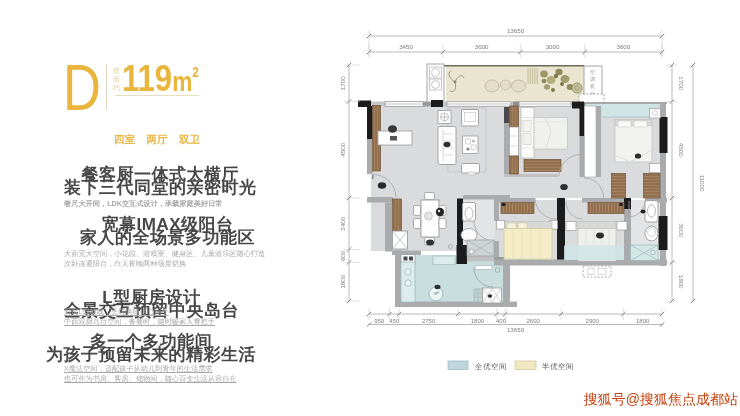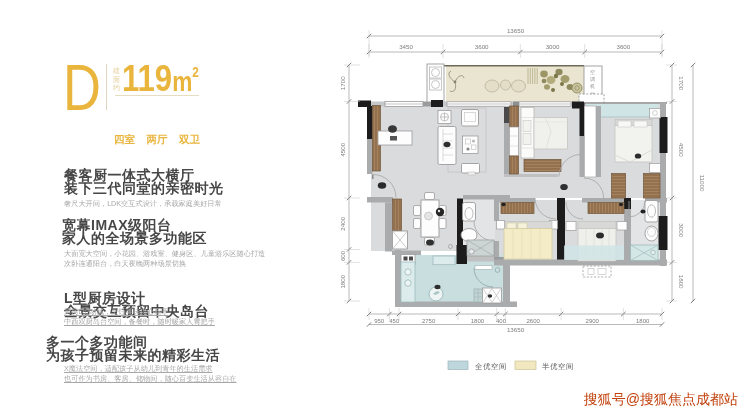--- a/index.html
+++ b/index.html
@@ -1,20 +1,20 @@
 <!DOCTYPE html>
 <html lang="zh"><head>
 <meta charset="utf-8">
 <title>D 119m²</title>
 <style>
 html,body{margin:0;padding:0;}
 body{width:740px;height:416px;position:relative;background:#ffffff;overflow:hidden;
 font-family:"Liberation Sans",sans-serif;}
 .abs{position:absolute;}
-.head{color:#474747;font-weight:bold;font-size:14px;line-height:12.5px;letter-spacing:0.5px;}
+.head{color:#474747;font-weight:bold;font-size:17px;line-height:12.5px;letter-spacing:0.5px;text-align:center;}
 .body{color:#a8a8a8;font-size:7.2px;line-height:9.6px;}
 </style>
 </head>
 <body>
 
 <div class="abs" style="left:0;top:0;"><svg width="740" height="416" viewBox="0 0 740 416" font-family="Liberation Sans, sans-serif">
       <defs>
 <pattern id="wood" width="3" height="3" patternUnits="userSpaceOnUse">
 <rect width="3" height="3" fill="#a5815d"></rect>
 <line x1="1" y1="-1" x2="1" y2="4" stroke="#7c5e3e" stroke-width="0.9"></line>
@@ -508,23 +508,23 @@
 <div class="abs" style="left:115px;top:95px;width:84px;height:1px;background:#e7ddc2;"></div>
 
 <div class="abs" style="left:114px;top:98px;width:86px;display:flex;justify-content:space-between;color:#e9b53d;font-weight:bold;font-size:10.5px;margin-top:35px;">
 <span>四室</span>
     <span>两厅</span>
     <span>双卫</span>
   </div>
 
 <div class="abs head" style="left:64px;top:169px;">餐客厨一体式大横厅<br>装下三代同堂的亲密时光</div>
 
-<div class="abs body" style="left:64px;top:199px;">奢尺大开间，LDK交互式设计，承载家庭美好日常</div>
-
-<div class="abs head" style="left:62px;top:219px;">宽幕IMAX级阳台<br>家人的全场景多功能区</div>
+<div class="abs body" style="left:64px;top:199px;font-weight:bold;">奢尺大开间，LDK交互式设计，承载家庭美好日常</div>
+
+<div class="abs head" style="left:80px;top:219px;">宽幕IMAX级阳台<br>家人的全场景多功能区</div>
 
 <div class="abs body" style="left:64px;top:249px;">大面宽大空间，小花园、游戏室、健身区、儿童游乐区随心打造<br>次卧连通阳台，白天夜晚两种场景切换</div>
 
 <div class="abs head" style="left:64px;top:278px;margin-top:14px;">L型厨房设计<br>全景交互预留中央岛台</div>
 
 <div class="abs body" style="left:64px;top:307px;text-decoration:underline;">厨房L型动线，烹饪美味得心应手<br>中西双厨岛台空间，备餐时，随时暖家人胃把手</div>
 
 <div class="abs head" style="left:46px;top:336px;">多一个多功能间<br>为孩子预留未来的精彩生活</div>
 
 <div class="abs body" style="left:64px;top:364px;text-decoration:underline;">X魔法空间，适配孩子从幼儿到青年的生活需求<br>也可作为书房、客房、储物间，随心百变生活从容自在</div>

